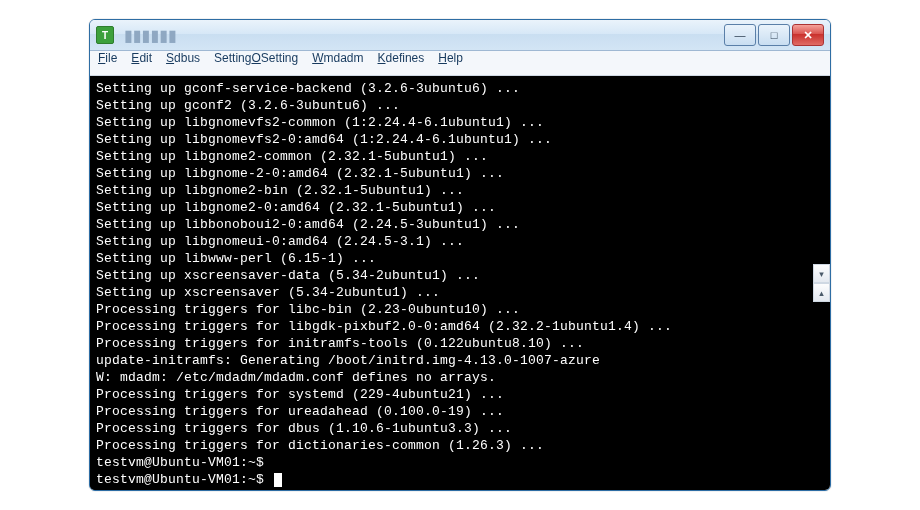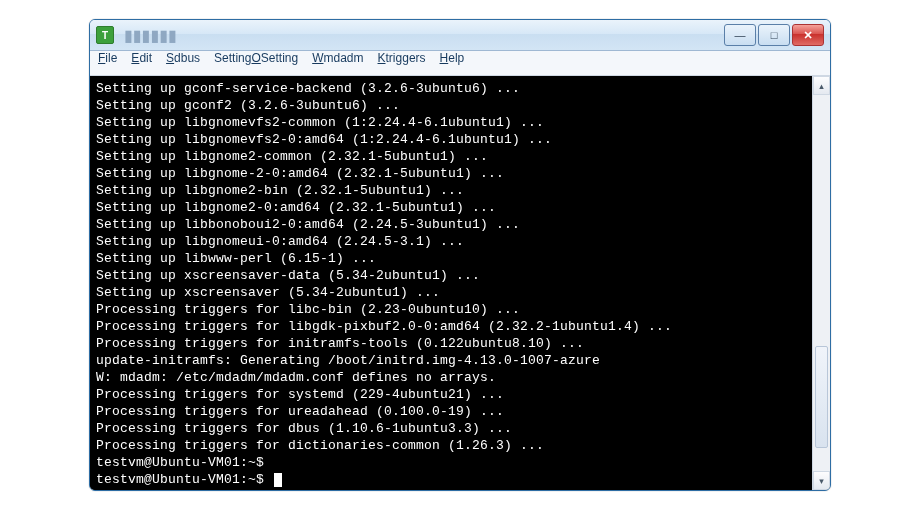--- a/index.html
+++ b/index.html
@@ -88,20 +88,21 @@
   .menu-item {
     font-size: 12px;
     color: #173a5e;
     cursor: default;
   }
   .menu-item .ul { text-decoration: underline; }
   .terminal-wrap {
     display: flex;
     background: #000;
     position: relative;
+    align-items: center;
   }
   .terminal {
     background: #000;
     color: #fff;
     font-family: "MS Gothic","Courier New",monospace;
     font-size: 13px;
     line-height: 17px;
     padding: 4px 6px 2px 6px;
     flex: 1;
     white-space: pre;
@@ -161,21 +162,21 @@
       <div class="win-btn close">✕</div>
     </div>
   </div>
 
   <div class="menubar">
     <span class="menu-item"><span class="ul">F</span><span>ile</span></span>
     <span class="menu-item"><span class="ul">E</span><span>dit</span></span>
     <span class="menu-item"><span class="ul">S</span><span>dbus</span></span>
     <span class="menu-item"><span>Setting</span><span class="ul">O</span><span>Setting</span></span>
     <span class="menu-item"><span class="ul">W</span><span>mdadm</span></span>
-    <span class="menu-item"><span class="ul">K</span><span>triggers</span></span>
+    <span class="menu-item"><span class="ul">K</span><span>defines</span></span>
     <span class="menu-item"><span class="ul">H</span><span>elp</span></span>
   </div>
 
   <div class="terminal-wrap">
     <div class="terminal" id="terminal"><div>Setting up gconf-service-backend (3.2.6-3ubuntu6) ...</div><div>Setting up gconf2 (3.2.6-3ubuntu6) ...</div><div>Setting up libgnomevfs2-common (1:2.24.4-6.1ubuntu1) ...</div><div>Setting up libgnomevfs2-0:amd64 (1:2.24.4-6.1ubuntu1) ...</div><div>Setting up libgnome2-common (2.32.1-5ubuntu1) ...</div><div>Setting up libgnome-2-0:amd64 (2.32.1-5ubuntu1) ...</div><div>Setting up libgnome2-bin (2.32.1-5ubuntu1) ...</div><div>Setting up libgnome2-0:amd64 (2.32.1-5ubuntu1) ...</div><div>Setting up libbonoboui2-0:amd64 (2.24.5-3ubuntu1) ...</div><div>Setting up libgnomeui-0:amd64 (2.24.5-3.1) ...</div><div>Setting up libwww-perl (6.15-1) ...</div><div>Setting up xscreensaver-data (5.34-2ubuntu1) ...</div><div>Setting up xscreensaver (5.34-2ubuntu1) ...</div><div>Processing triggers for libc-bin (2.23-0ubuntu10) ...</div><div>Processing triggers for libgdk-pixbuf2.0-0:amd64 (2.32.2-1ubuntu1.4) ...</div><div>Processing triggers for initramfs-tools (0.122ubuntu8.10) ...</div><div>update-initramfs: Generating /boot/initrd.img-4.13.0-1007-azure</div><div>W: mdadm: /etc/mdadm/mdadm.conf defines no arrays.</div><div>Processing triggers for systemd (229-4ubuntu21) ...</div><div>Processing triggers for ureadahead (0.100.0-19) ...</div><div>Processing triggers for dbus (1.10.6-1ubuntu3.3) ...</div><div>Processing triggers for dictionaries-common (1.26.3) ...</div><div>testvm@Ubuntu-VM01:~$</div><div class="prompt-line">testvm@Ubuntu-VM01:~$ <span class="cursor-block"></span></div></div>
     <div class="scrollbar">
       <div class="sb-btn sb-up">▴</div>
       <div class="sb-thumb"></div>
       <div class="sb-btn sb-down">▾</div>
     </div>

